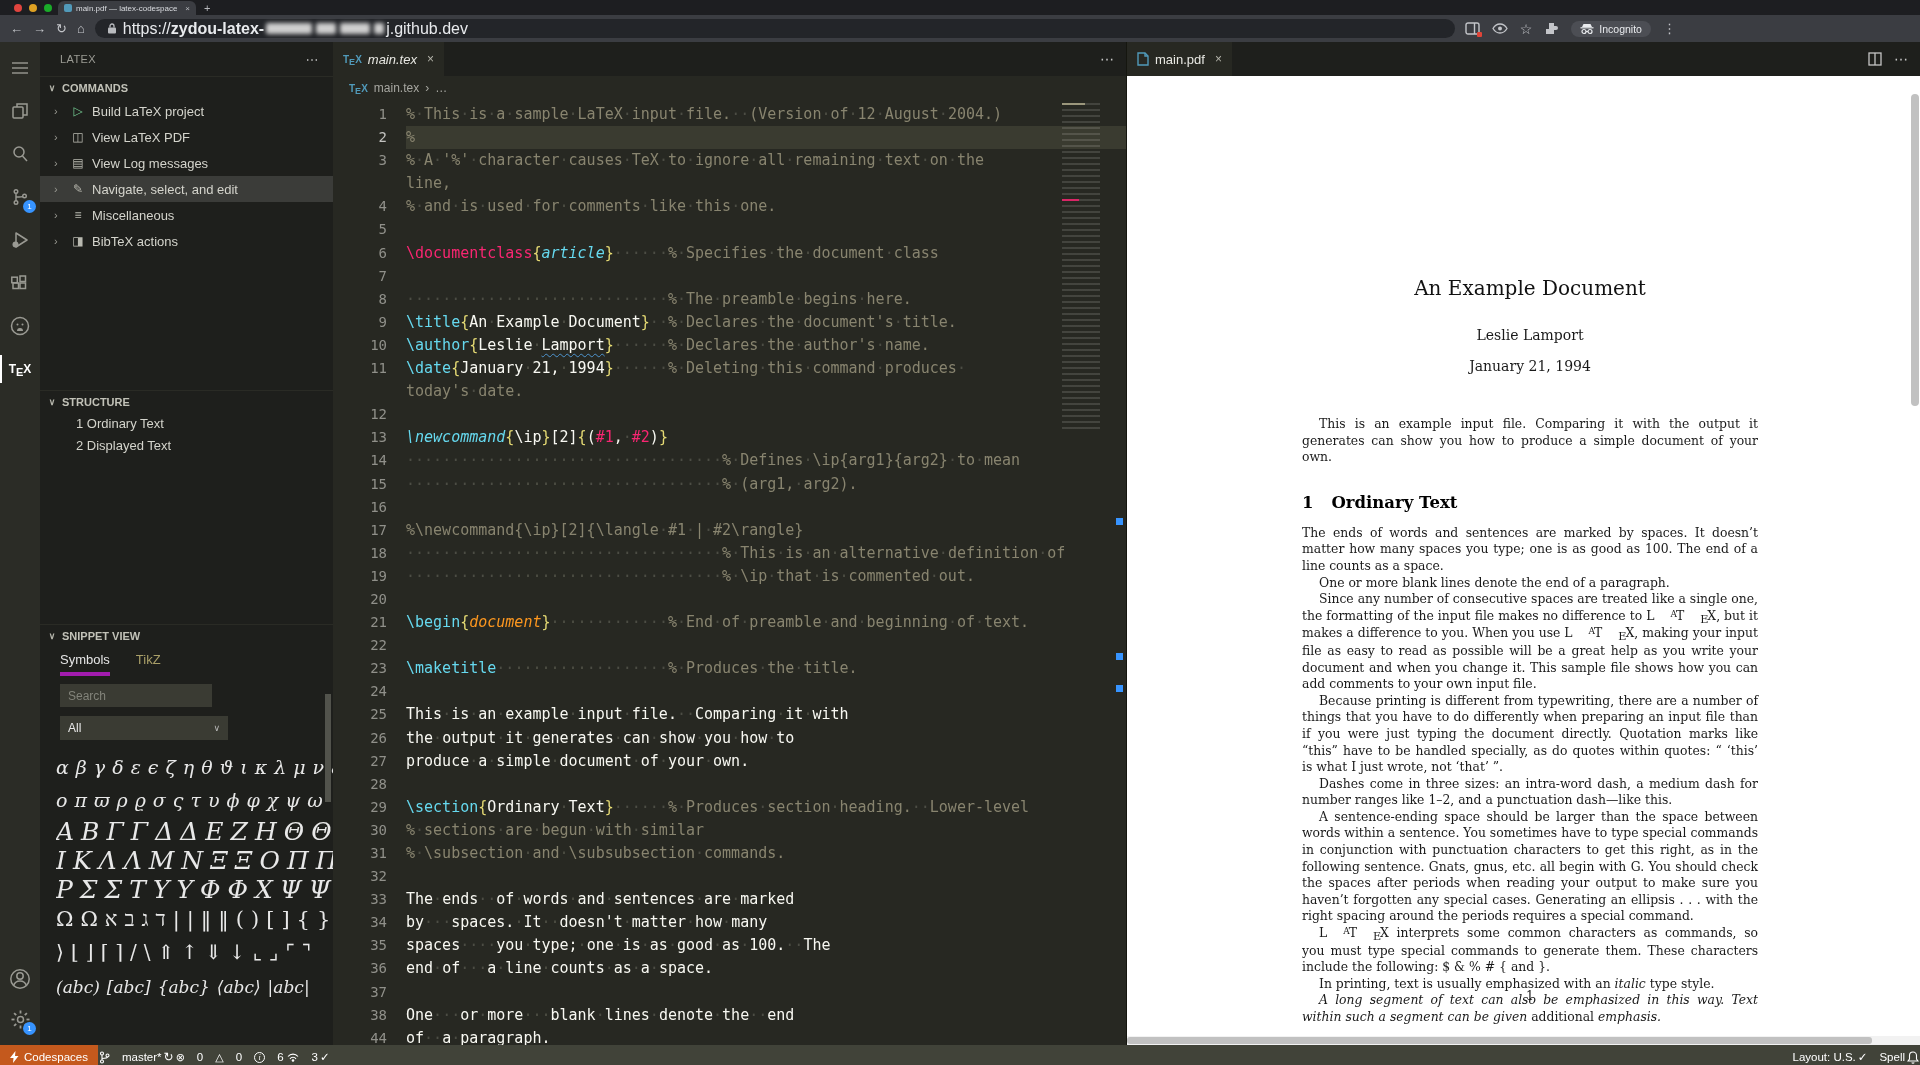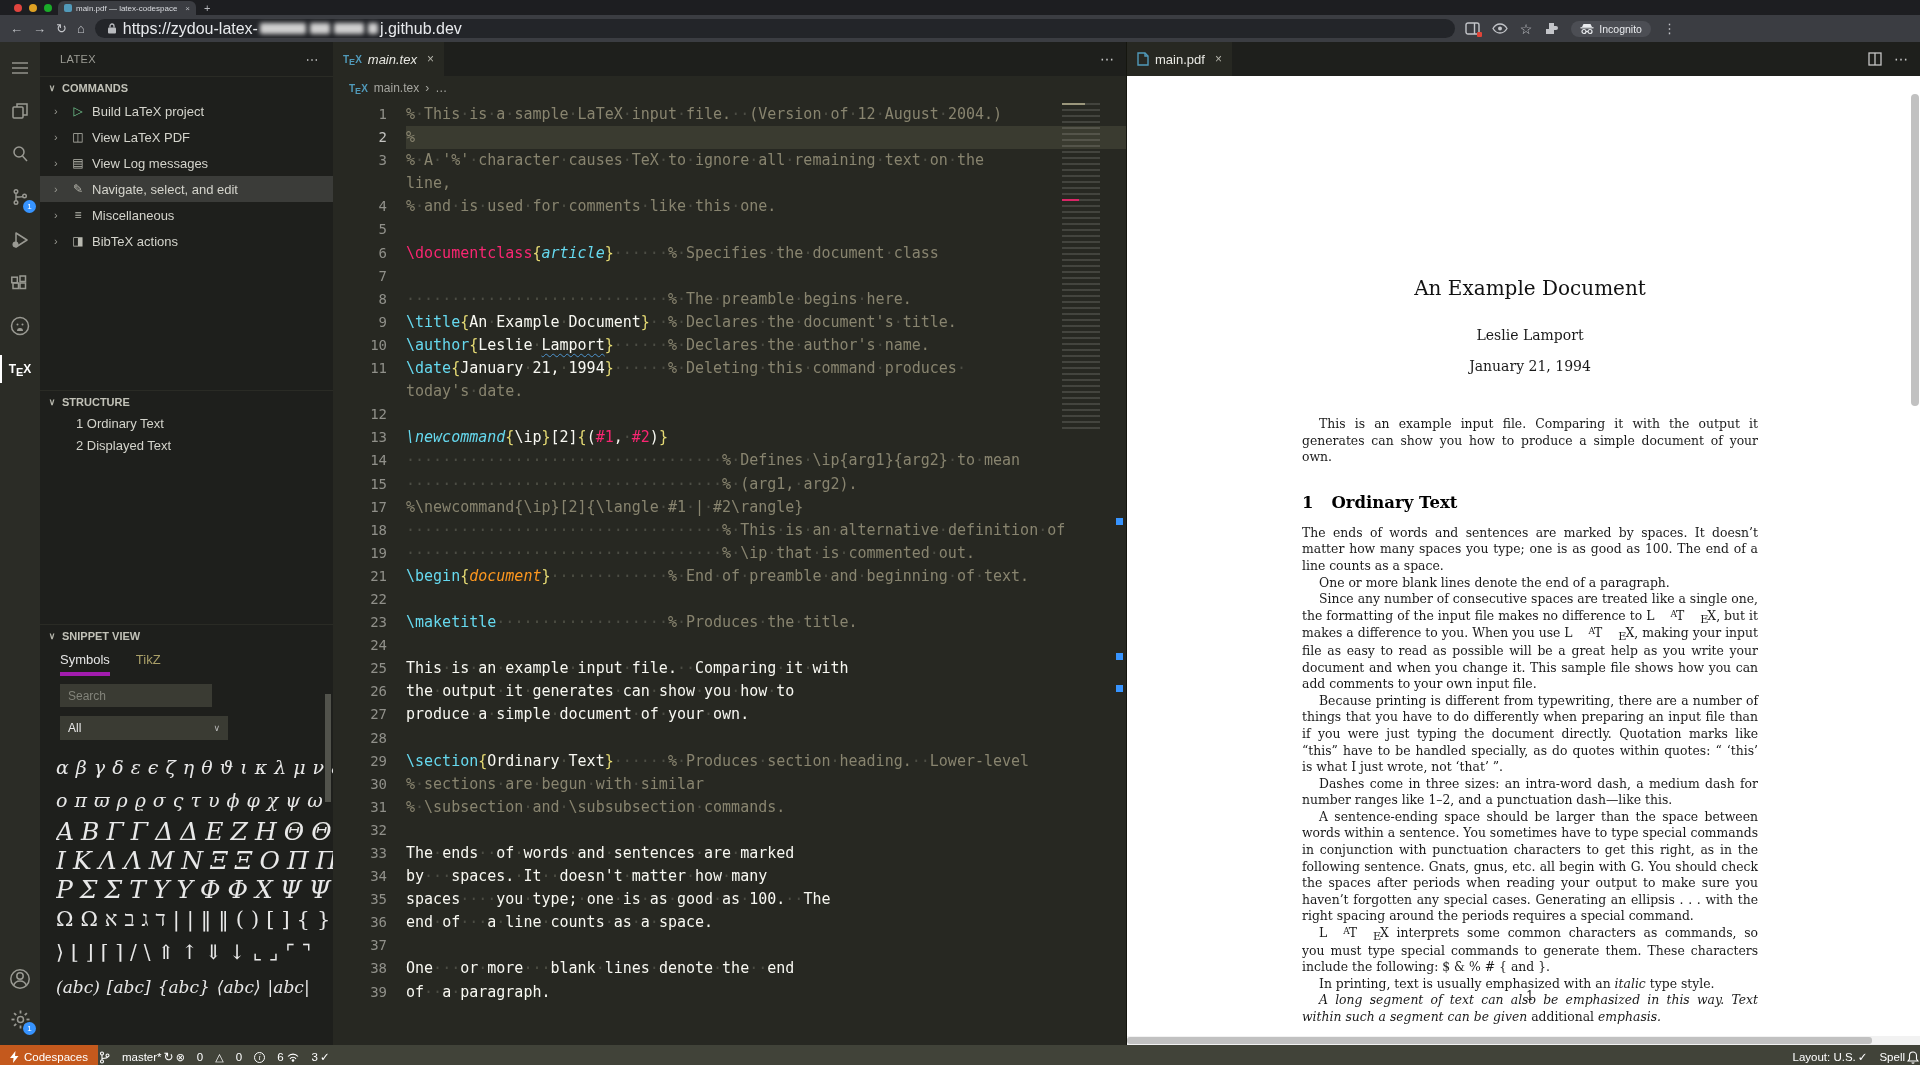--- a/index.html
+++ b/index.html
@@ -157,21 +157,21 @@
       <span class="navbtn">→</span>
       <span class="navbtn">↻</span>
       <span class="navbtn">⌂</span>
       <div class="urlbar">
         <svg class="ic" width="10" height="11" viewBox="0 0 10 11">
             <rect x="1" y="4.5" width="8" height="6" rx="1" fill="#b9bbbf"></rect>
             <path d="M3 4.5V3a2 2 0 0 1 4 0v1.5" fill="none" stroke="#b9bbbf" stroke-width="1.3"></path>
           </svg>
         <span class="url">
           <span>https://</span>
-            <span style="font-weight:normal">zydou-latex-</span>
+            <span style="font-weight:bold">zydou-latex-</span>
             <span class="redact" style="width:46px"></span>
             <span class="redact" style="width:20px"></span>
             <span class="redact" style="width:30px"></span>
             <span class="redact" style="width:10px"></span>
             <span style="font-weight:normal">j.github.dev</span>
         </span>
       </div>
       <div class="tb-icons">
         <span class="paneldot">
           <svg class="ic" width="15" height="13" viewBox="0 0 15 13">
@@ -398,42 +398,44 @@
           <div class="line"><span class="ln">7</span><span class="codeln"></span></div>
           <div class="line"><span class="ln">8</span><span class="codeln"><span class="tok-t"><span class="wsd">·</span><span class="wsd">·</span><span class="wsd">·</span><span class="wsd">·</span><span class="wsd">·</span><span class="wsd">·</span><span class="wsd">·</span><span class="wsd">·</span><span class="wsd">·</span><span class="wsd">·</span><span class="wsd">·</span><span class="wsd">·</span><span class="wsd">·</span><span class="wsd">·</span><span class="wsd">·</span><span class="wsd">·</span><span class="wsd">·</span><span class="wsd">·</span><span class="wsd">·</span><span class="wsd">·</span><span class="wsd">·</span><span class="wsd">·</span><span class="wsd">·</span><span class="wsd">·</span><span class="wsd">·</span><span class="wsd">·</span><span class="wsd">·</span><span class="wsd">·</span><span class="wsd">·</span></span><span class="tok-c">%<span class="wsd">·</span>The<span class="wsd">·</span>preamble<span class="wsd">·</span>begins<span class="wsd">·</span>here.</span></span></div>
           <div class="line"><span class="ln">9</span><span class="codeln"><span class="tok-f">\title</span><span class="tok-y">{</span><span class="tok-t">An<span class="wsd">·</span>Example<span class="wsd">·</span>Document</span><span class="tok-y">}</span><span class="tok-t"><span class="wsd">·</span><span class="wsd">·</span></span><span class="tok-c">%<span class="wsd">·</span>Declares<span class="wsd">·</span>the<span class="wsd">·</span>document's<span class="wsd">·</span>title.</span></span></div>
           <div class="line"><span class="ln">10</span><span class="codeln"><span class="tok-f">\author</span><span class="tok-y">{</span><span class="tok-t">Leslie<span class="wsd">·</span></span><span class="tok-sq">Lamport</span><span class="tok-y">}</span><span class="tok-t"><span class="wsd">·</span><span class="wsd">·</span><span class="wsd">·</span><span class="wsd">·</span><span class="wsd">·</span><span class="wsd">·</span></span><span class="tok-c">%<span class="wsd">·</span>Declares<span class="wsd">·</span>the<span class="wsd">·</span>author's<span class="wsd">·</span>name.</span></span></div>
           <div class="line"><span class="ln">11</span><span class="codeln"><span class="tok-f">\date</span><span class="tok-y">{</span><span class="tok-t">January<span class="wsd">·</span>21,<span class="wsd">·</span>1994</span><span class="tok-y">}</span><span class="tok-t"><span class="wsd">·</span><span class="wsd">·</span><span class="wsd">·</span><span class="wsd">·</span><span class="wsd">·</span><span class="wsd">·</span></span><span class="tok-c">%<span class="wsd">·</span>Deleting<span class="wsd">·</span>this<span class="wsd">·</span>command<span class="wsd">·</span>produces<span class="wsd">·</span></span></span></div>
           <div class="line"><span class="ln"></span><span class="codeln"><span class="tok-c">today's<span class="wsd">·</span>date.</span></span></div>
           <div class="line"><span class="ln">12</span><span class="codeln"></span></div>
           <div class="line"><span class="ln">13</span><span class="codeln"><span class="tok-fi">\newcommand</span><span class="tok-y">{</span><span class="tok-t">\ip</span><span class="tok-y">}</span><span class="tok-t">[2]</span><span class="tok-y">{</span><span class="tok-t">(</span><span class="tok-p">#1</span><span class="tok-t">,<span class="wsd">·</span></span><span class="tok-p">#2</span><span class="tok-t">)</span><span class="tok-y">}</span></span></div>
           <div class="line"><span class="ln">14</span><span class="codeln"><span class="tok-t"><span class="wsd">·</span><span class="wsd">·</span><span class="wsd">·</span><span class="wsd">·</span><span class="wsd">·</span><span class="wsd">·</span><span class="wsd">·</span><span class="wsd">·</span><span class="wsd">·</span><span class="wsd">·</span><span class="wsd">·</span><span class="wsd">·</span><span class="wsd">·</span><span class="wsd">·</span><span class="wsd">·</span><span class="wsd">·</span><span class="wsd">·</span><span class="wsd">·</span><span class="wsd">·</span><span class="wsd">·</span><span class="wsd">·</span><span class="wsd">·</span><span class="wsd">·</span><span class="wsd">·</span><span class="wsd">·</span><span class="wsd">·</span><span class="wsd">·</span><span class="wsd">·</span><span class="wsd">·</span><span class="wsd">·</span><span class="wsd">·</span><span class="wsd">·</span><span class="wsd">·</span><span class="wsd">·</span><span class="wsd">·</span></span><span class="tok-c">%<span class="wsd">·</span>Defines<span class="wsd">·</span>\ip{arg1}{arg2}<span class="wsd">·</span>to<span class="wsd">·</span>mean</span></span></div>
           <div class="line"><span class="ln">15</span><span class="codeln"><span class="tok-t"><span class="wsd">·</span><span class="wsd">·</span><span class="wsd">·</span><span class="wsd">·</span><span class="wsd">·</span><span class="wsd">·</span><span class="wsd">·</span><span class="wsd">·</span><span class="wsd">·</span><span class="wsd">·</span><span class="wsd">·</span><span class="wsd">·</span><span class="wsd">·</span><span class="wsd">·</span><span class="wsd">·</span><span class="wsd">·</span><span class="wsd">·</span><span class="wsd">·</span><span class="wsd">·</span><span class="wsd">·</span><span class="wsd">·</span><span class="wsd">·</span><span class="wsd">·</span><span class="wsd">·</span><span class="wsd">·</span><span class="wsd">·</span><span class="wsd">·</span><span class="wsd">·</span><span class="wsd">·</span><span class="wsd">·</span><span class="wsd">·</span><span class="wsd">·</span><span class="wsd">·</span><span class="wsd">·</span><span class="wsd">·</span></span><span class="tok-c">%<span class="wsd">·</span>(arg1,<span class="wsd">·</span>arg2).</span></span></div>
+          <div class="line"><span class="ln">16</span><span class="codeln"></span></div>
           <div class="line"><span class="ln">17</span><span class="codeln"><span class="tok-c">%\newcommand{\ip}[2]{\langle<span class="wsd">·</span>#1<span class="wsd">·</span>|<span class="wsd">·</span>#2\rangle}</span></span></div>
           <div class="line"><span class="ln">18</span><span class="codeln"><span class="tok-t"><span class="wsd">·</span><span class="wsd">·</span><span class="wsd">·</span><span class="wsd">·</span><span class="wsd">·</span><span class="wsd">·</span><span class="wsd">·</span><span class="wsd">·</span><span class="wsd">·</span><span class="wsd">·</span><span class="wsd">·</span><span class="wsd">·</span><span class="wsd">·</span><span class="wsd">·</span><span class="wsd">·</span><span class="wsd">·</span><span class="wsd">·</span><span class="wsd">·</span><span class="wsd">·</span><span class="wsd">·</span><span class="wsd">·</span><span class="wsd">·</span><span class="wsd">·</span><span class="wsd">·</span><span class="wsd">·</span><span class="wsd">·</span><span class="wsd">·</span><span class="wsd">·</span><span class="wsd">·</span><span class="wsd">·</span><span class="wsd">·</span><span class="wsd">·</span><span class="wsd">·</span><span class="wsd">·</span><span class="wsd">·</span></span><span class="tok-c">%<span class="wsd">·</span>This<span class="wsd">·</span>is<span class="wsd">·</span>an<span class="wsd">·</span>alternative<span class="wsd">·</span>definition<span class="wsd">·</span>of</span></span></div>
           <div class="line"><span class="ln">19</span><span class="codeln"><span class="tok-t"><span class="wsd">·</span><span class="wsd">·</span><span class="wsd">·</span><span class="wsd">·</span><span class="wsd">·</span><span class="wsd">·</span><span class="wsd">·</span><span class="wsd">·</span><span class="wsd">·</span><span class="wsd">·</span><span class="wsd">·</span><span class="wsd">·</span><span class="wsd">·</span><span class="wsd">·</span><span class="wsd">·</span><span class="wsd">·</span><span class="wsd">·</span><span class="wsd">·</span><span class="wsd">·</span><span class="wsd">·</span><span class="wsd">·</span><span class="wsd">·</span><span class="wsd">·</span><span class="wsd">·</span><span class="wsd">·</span><span class="wsd">·</span><span class="wsd">·</span><span class="wsd">·</span><span class="wsd">·</span><span class="wsd">·</span><span class="wsd">·</span><span class="wsd">·</span><span class="wsd">·</span><span class="wsd">·</span><span class="wsd">·</span></span><span class="tok-c">%<span class="wsd">·</span>\ip<span class="wsd">·</span>that<span class="wsd">·</span>is<span class="wsd">·</span>commented<span class="wsd">·</span>out.</span></span></div>
+          <div class="line"><span class="ln">20</span><span class="codeln"></span></div>
           <div class="line"><span class="ln">21</span><span class="codeln"><span class="tok-f">\begin</span><span class="tok-y">{</span><span class="tok-o">document</span><span class="tok-y">}</span><span class="tok-t"><span class="wsd">·</span><span class="wsd">·</span><span class="wsd">·</span><span class="wsd">·</span><span class="wsd">·</span><span class="wsd">·</span><span class="wsd">·</span><span class="wsd">·</span><span class="wsd">·</span><span class="wsd">·</span><span class="wsd">·</span><span class="wsd">·</span><span class="wsd">·</span></span><span class="tok-c">%<span class="wsd">·</span>End<span class="wsd">·</span>of<span class="wsd">·</span>preamble<span class="wsd">·</span>and<span class="wsd">·</span>beginning<span class="wsd">·</span>of<span class="wsd">·</span>text.</span></span></div>
           <div class="line"><span class="ln">22</span><span class="codeln"></span></div>
           <div class="line"><span class="ln">23</span><span class="codeln"><span class="tok-f">\maketitle</span><span class="tok-t"><span class="wsd">·</span><span class="wsd">·</span><span class="wsd">·</span><span class="wsd">·</span><span class="wsd">·</span><span class="wsd">·</span><span class="wsd">·</span><span class="wsd">·</span><span class="wsd">·</span><span class="wsd">·</span><span class="wsd">·</span><span class="wsd">·</span><span class="wsd">·</span><span class="wsd">·</span><span class="wsd">·</span><span class="wsd">·</span><span class="wsd">·</span><span class="wsd">·</span><span class="wsd">·</span></span><span class="tok-c">%<span class="wsd">·</span>Produces<span class="wsd">·</span>the<span class="wsd">·</span>title.</span></span></div>
           <div class="line"><span class="ln">24</span><span class="codeln"></span></div>
           <div class="line"><span class="ln">25</span><span class="codeln"><span class="tok-t">This<span class="wsd">·</span>is<span class="wsd">·</span>an<span class="wsd">·</span>example<span class="wsd">·</span>input<span class="wsd">·</span>file.<span class="wsd">·</span><span class="wsd">·</span>Comparing<span class="wsd">·</span>it<span class="wsd">·</span>with</span></span></div>
           <div class="line"><span class="ln">26</span><span class="codeln"><span class="tok-t">the<span class="wsd">·</span>output<span class="wsd">·</span>it<span class="wsd">·</span>generates<span class="wsd">·</span>can<span class="wsd">·</span>show<span class="wsd">·</span>you<span class="wsd">·</span>how<span class="wsd">·</span>to</span></span></div>
           <div class="line"><span class="ln">27</span><span class="codeln"><span class="tok-t">produce<span class="wsd">·</span>a<span class="wsd">·</span>simple<span class="wsd">·</span>document<span class="wsd">·</span>of<span class="wsd">·</span>your<span class="wsd">·</span>own.</span></span></div>
           <div class="line"><span class="ln">28</span><span class="codeln"></span></div>
           <div class="line"><span class="ln">29</span><span class="codeln"><span class="tok-f">\section</span><span class="tok-y">{</span><span class="tok-t">Ordinary<span class="wsd">·</span>Text</span><span class="tok-y">}</span><span class="tok-t"><span class="wsd">·</span><span class="wsd">·</span><span class="wsd">·</span><span class="wsd">·</span><span class="wsd">·</span><span class="wsd">·</span></span><span class="tok-c">%<span class="wsd">·</span>Produces<span class="wsd">·</span>section<span class="wsd">·</span>heading.<span class="wsd">·</span><span class="wsd">·</span>Lower-level</span></span></div>
           <div class="line"><span class="ln">30</span><span class="codeln"><span class="tok-c">%<span class="wsd">·</span>sections<span class="wsd">·</span>are<span class="wsd">·</span>begun<span class="wsd">·</span>with<span class="wsd">·</span>similar</span></span></div>
           <div class="line"><span class="ln">31</span><span class="codeln"><span class="tok-c">%<span class="wsd">·</span>\subsection<span class="wsd">·</span>and<span class="wsd">·</span>\subsubsection<span class="wsd">·</span>commands.</span></span></div>
           <div class="line"><span class="ln">32</span><span class="codeln"></span></div>
           <div class="line"><span class="ln">33</span><span class="codeln"><span class="tok-t">The<span class="wsd">·</span>ends<span class="wsd">·</span><span class="wsd">·</span>of<span class="wsd">·</span>words<span class="wsd">·</span>and<span class="wsd">·</span>sentences<span class="wsd">·</span>are<span class="wsd">·</span>marked</span></span></div>
           <div class="line"><span class="ln">34</span><span class="codeln"><span class="tok-t">by<span class="wsd">·</span><span class="wsd">·</span><span class="wsd">·</span>spaces.<span class="wsd">·</span>It<span class="wsd">·</span><span class="wsd">·</span>doesn't<span class="wsd">·</span>matter<span class="wsd">·</span>how<span class="wsd">·</span>many</span></span></div>
           <div class="line"><span class="ln">35</span><span class="codeln"><span class="tok-t">spaces<span class="wsd">·</span><span class="wsd">·</span><span class="wsd">·</span><span class="wsd">·</span>you<span class="wsd">·</span>type;<span class="wsd">·</span>one<span class="wsd">·</span>is<span class="wsd">·</span>as<span class="wsd">·</span>good<span class="wsd">·</span>as<span class="wsd">·</span>100.<span class="wsd">·</span><span class="wsd">·</span>The</span></span></div>
           <div class="line"><span class="ln">36</span><span class="codeln"><span class="tok-t">end<span class="wsd">·</span>of<span class="wsd">·</span><span class="wsd">·</span><span class="wsd">·</span>a<span class="wsd">·</span>line<span class="wsd">·</span>counts<span class="wsd">·</span>as<span class="wsd">·</span>a<span class="wsd">·</span>space.</span></span></div>
           <div class="line"><span class="ln">37</span><span class="codeln"></span></div>
           <div class="line"><span class="ln">38</span><span class="codeln"><span class="tok-t">One<span class="wsd">·</span><span class="wsd">·</span><span class="wsd">·</span>or<span class="wsd">·</span>more<span class="wsd">·</span><span class="wsd">·</span><span class="wsd">·</span>blank<span class="wsd">·</span>lines<span class="wsd">·</span>denote<span class="wsd">·</span>the<span class="wsd">·</span><span class="wsd">·</span>end</span></span></div>
-          <div class="line"><span class="ln">39</span><span class="codeln"><span class="tok-t">of<span class="wsd">·</span><span class="wsd">·</span>a<span class="wsd">·</span>paragraph.</span></span></div>
+          <div class="line"><span class="ln">44</span><span class="codeln"><span class="tok-t">of<span class="wsd">·</span><span class="wsd">·</span>a<span class="wsd">·</span>paragraph.</span></span></div>
         </div>
       <div class="minimap"></div>
       <div class="ovmark" style="top:476px"></div>
       <div class="ovmark" style="top:611px"></div>
       <div class="ovmark" style="top:643px"></div>
     </div>
 
     <div class="pdfgroup">
       <div class="tabsrow">
         <div class="etab">

